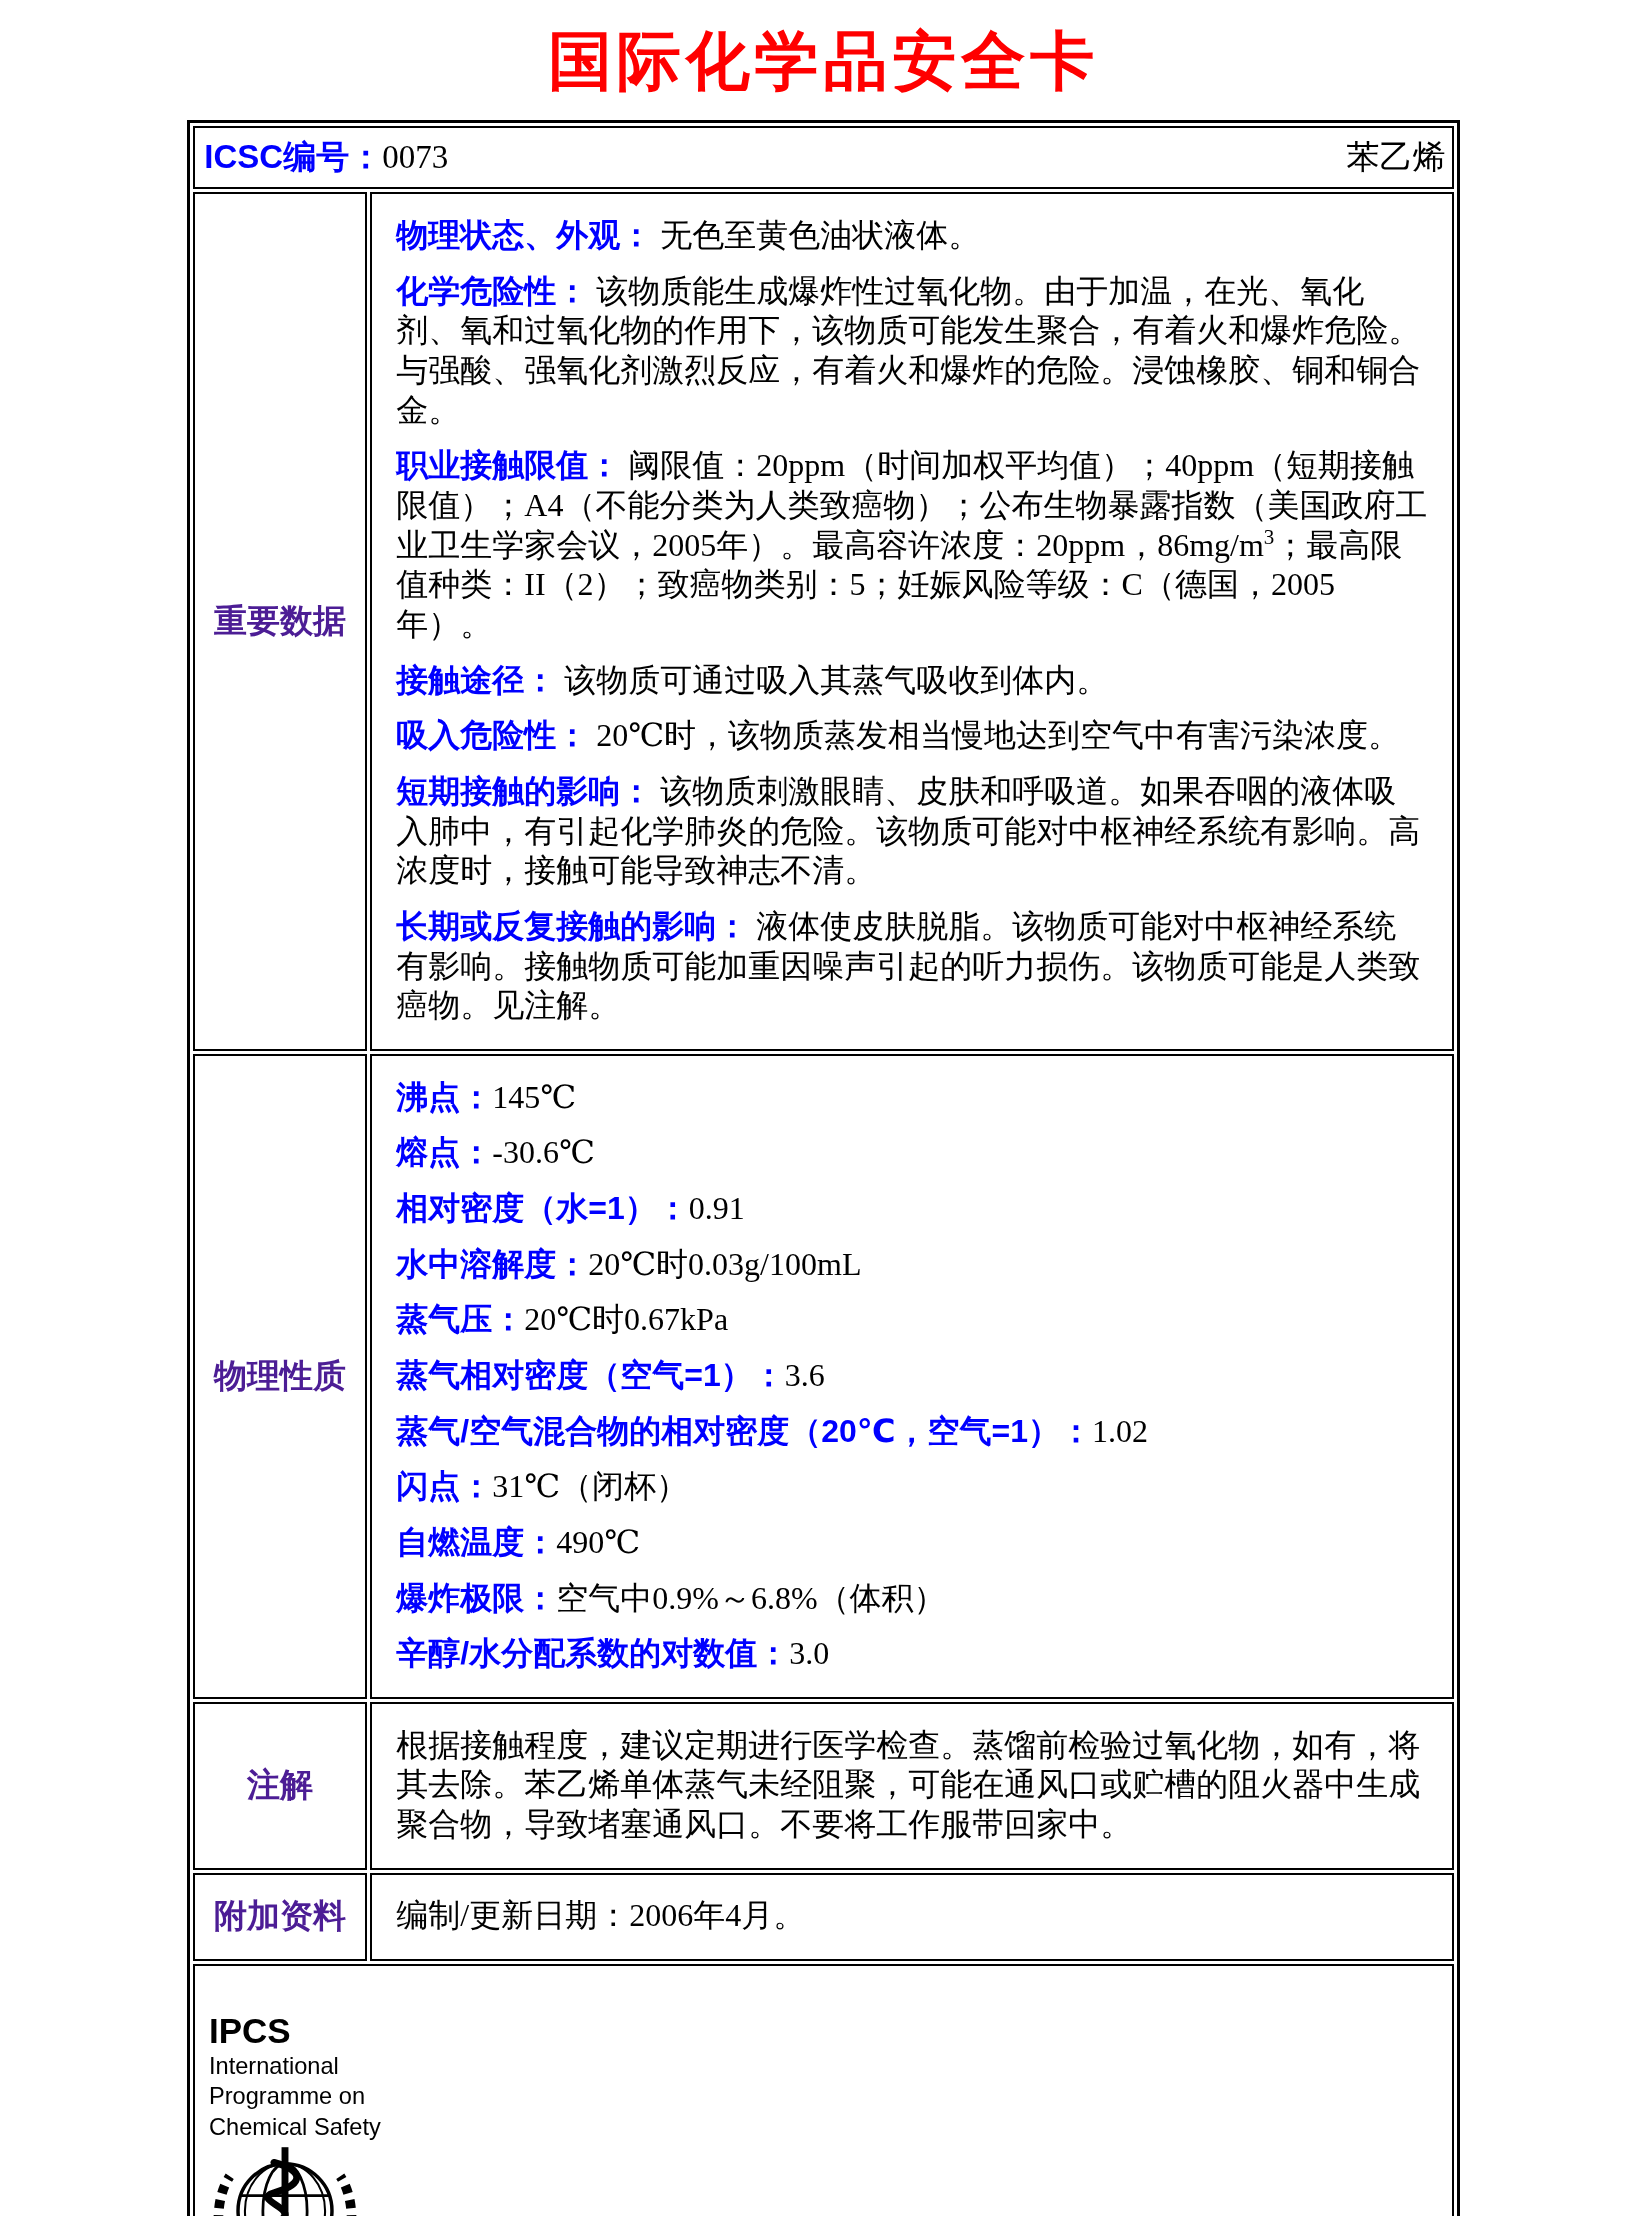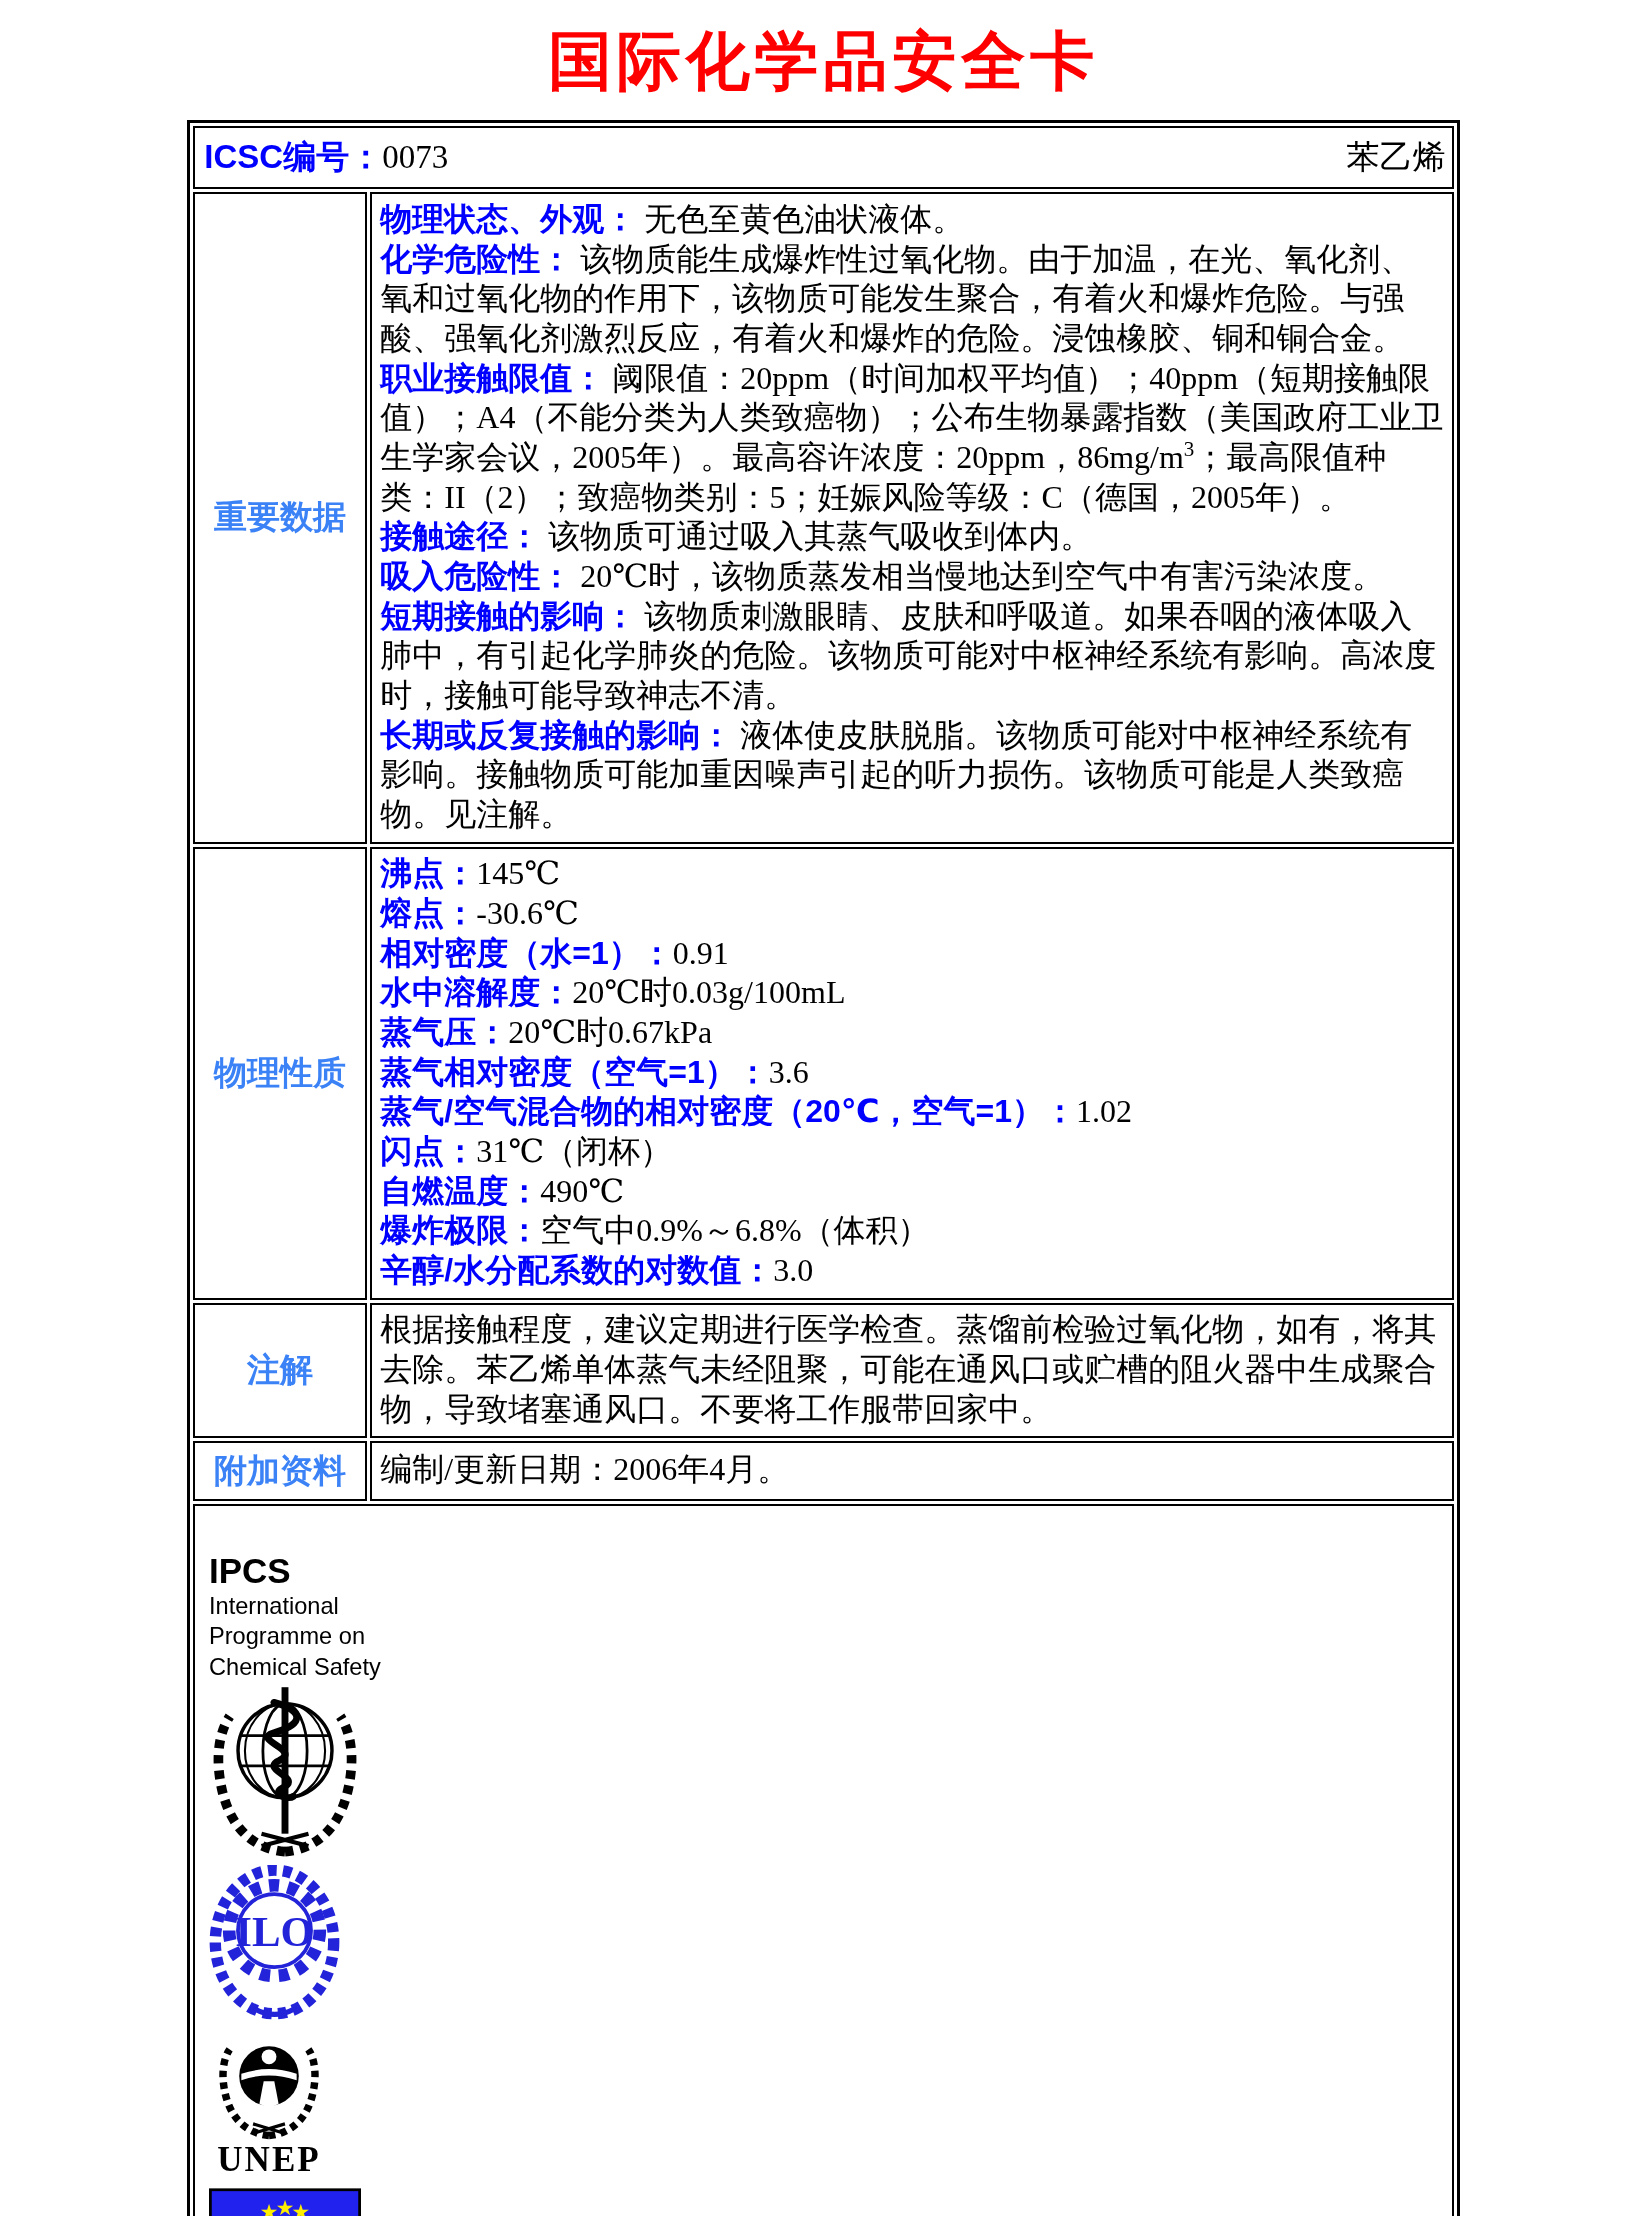--- a/index.html
+++ b/index.html
@@ -20,28 +20,28 @@
   }
   col.c-label{width:174px;}
   td.cell{border:2.1px solid #000;vertical-align:middle;background:#fff;}
   .hdr-flex{display:flex;justify-content:space-between;align-items:center;height:57px;padding:0 5.6px 0 8.3px;}
   .hdr-left{font-size:33px;}
   .hdr-right{font-size:33px;}
   .sans{font-family:"Liberation Sans","DejaVu Sans",sans-serif;}
   .blue{color:#0000ff;}
   .bold{font-weight:bold;}
   .label-cell{
-    text-align:center;color:#3b82f6;font-weight:bold;font-size:33px;
+    text-align:center;color:#4c1d95;font-weight:bold;font-size:33px;
     font-family:"Liberation Sans","DejaVu Sans",sans-serif;
   }
   .content-cell{
     vertical-align:top;padding:5.6px 8.3px 7px 8.3px;
     font-size:32px;line-height:1.24;
   }
-  .para{margin:0;}
+  .para{margin:16px;}
   .inline-label{
     color:#0000ff;font-weight:bold;
     font-family:"Liberation Sans","DejaVu Sans",sans-serif;
   }
   sup.sup3{font-size:21px;line-height:0;}
   .env-cell{height:117px;}
   .notes-cell{}
   .add-cell{height:43px;vertical-align:middle;}
   .legal-cell{height:97px;vertical-align:top;padding:9.7px 8.3px;font-size:31px;}
   .legal-label{font-weight:bold;color:#000;font-family:"Liberation Sans","DejaVu Sans",sans-serif;}

